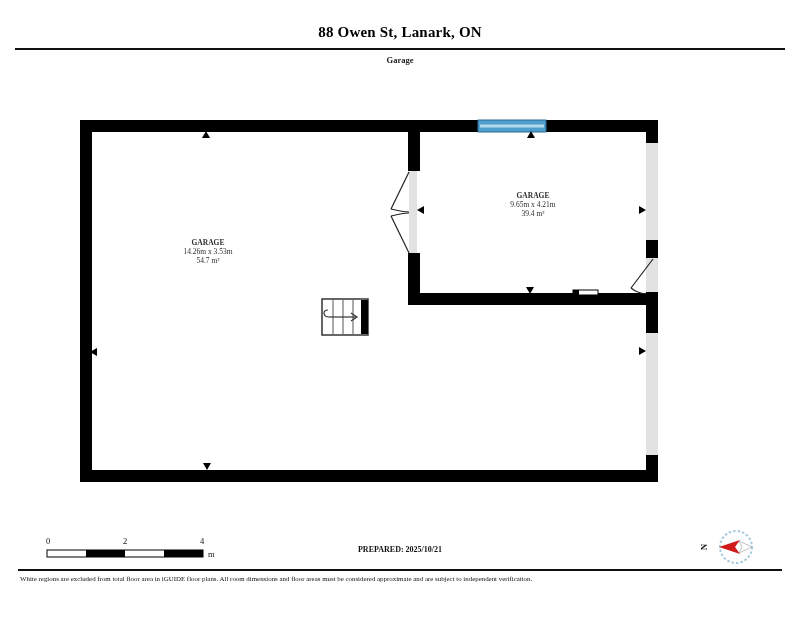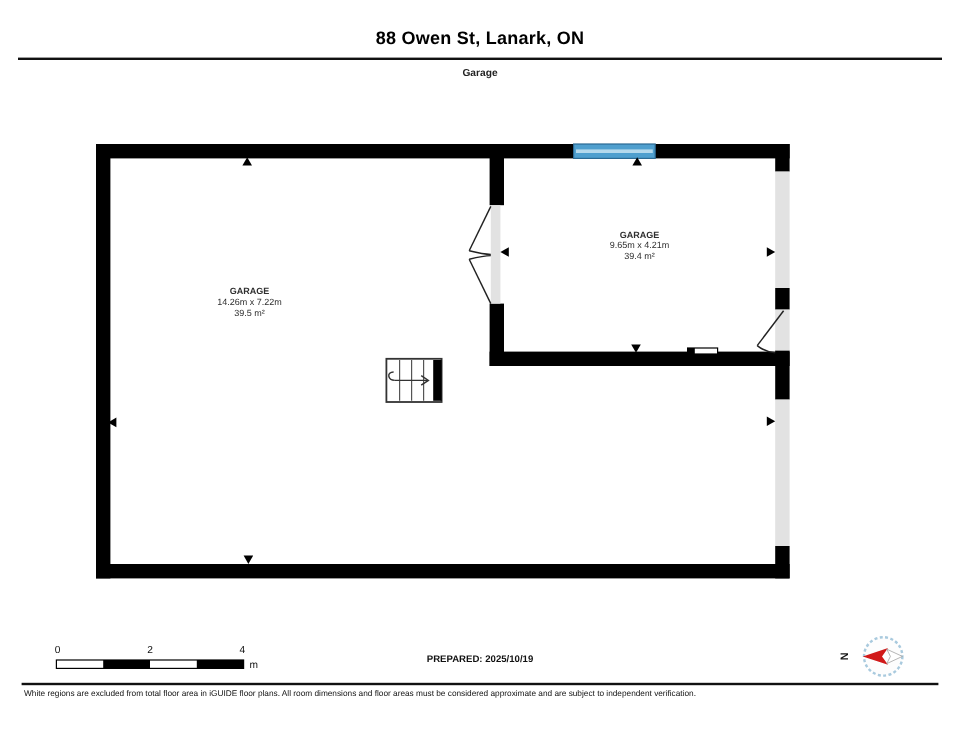--- a/index.html
+++ b/index.html
@@ -1,17 +1,17 @@
 <!DOCTYPE html>
 <html><head>
 <meta charset="utf-8">
 <style>
   html,body{margin:0;padding:0;background:#ffffff;}
   .page{position:relative;width:800px;height:618px;background:#ffffff;overflow:hidden;
-        font-family:Liberation Sans, sans-serif;color:#000;}
+        font-family:Liberation Serif, serif;color:#000;}
   .abs{position:absolute;}
   .page-title{top:24px;left:0;width:800px;text-align:center;font-size:15px;font-weight:bold;letter-spacing:0.2px;}
   .title-rule{top:48px;left:15px;width:770px;height:2px;background:#111;}
   .floor-label{top:55px;left:0;width:800px;text-align:center;font-size:8.5px;font-weight:bold;color:#222;}
   .room-label{text-align:center;font-size:7.5px;line-height:9px;color:#2e2e2e;transform:translateX(-50%);}
   .room-label .room-name{font-weight:bold;}
   .room-label.main-room{left:208px;top:238px;}
   .room-label.small-room{left:533px;top:191px;}
   .plan-svg{top:0;left:0;}
   .scale-tick{font-size:8.5px;color:#111;transform:translateX(-50%);}
@@ -107,32 +107,32 @@
     <g>
       <circle cx="736" cy="547" r="16" fill="#fdfdfd" stroke="#a9cade" stroke-width="2" stroke-dasharray="2.5,2"></circle>
       <polygon points="719,547 740,540 735,547 740,554" fill="#d11a1a"></polygon>
       <polygon points="752,547 739,541 742,547 739,553" fill="#ffffff" stroke="#999" stroke-width="0.6"></polygon>
       <text x="704" y="550" font-size="9" font-weight="bold" fill="#111" text-anchor="middle" transform="rotate(-90 704 547)">N</text>
     </g>
   </svg>
 
   <div class="abs room-label main-room">
     <div class="room-name">GARAGE</div>
-    <div>14.26m x 7.22m</div>
-    <div>39.5 m²</div>
+    <div>14.26m x 3.53m</div>
+    <div>54.7 m²</div>
   </div>
   <div class="abs room-label small-room">
     <div class="room-name">GARAGE</div>
     <div>9.65m x 4.21m</div>
     <div>39.4 m²</div>
   </div>
 
   <div class="abs scale-tick" style="left:48px;top:536px;">0</div>
   <div class="abs scale-tick" style="left:125px;top:536px;">2</div>
   <div class="abs scale-tick" style="left:202px;top:536px;">4</div>
   <div class="abs scale-unit" style="left:208px;top:549px;">m</div>
 
-  <div class="abs prepared">PREPARED: 2025/10/19</div>
+  <div class="abs prepared">PREPARED: 2025/10/21</div>
 
   <div class="abs footer-rule"></div>
   <div class="abs disclaimer">White regions are excluded from total floor area in iGUIDE floor plans. All room dimensions and floor areas must be considered approximate and are subject to independent verification.</div>
 
 </div>
 
 </body></html>

